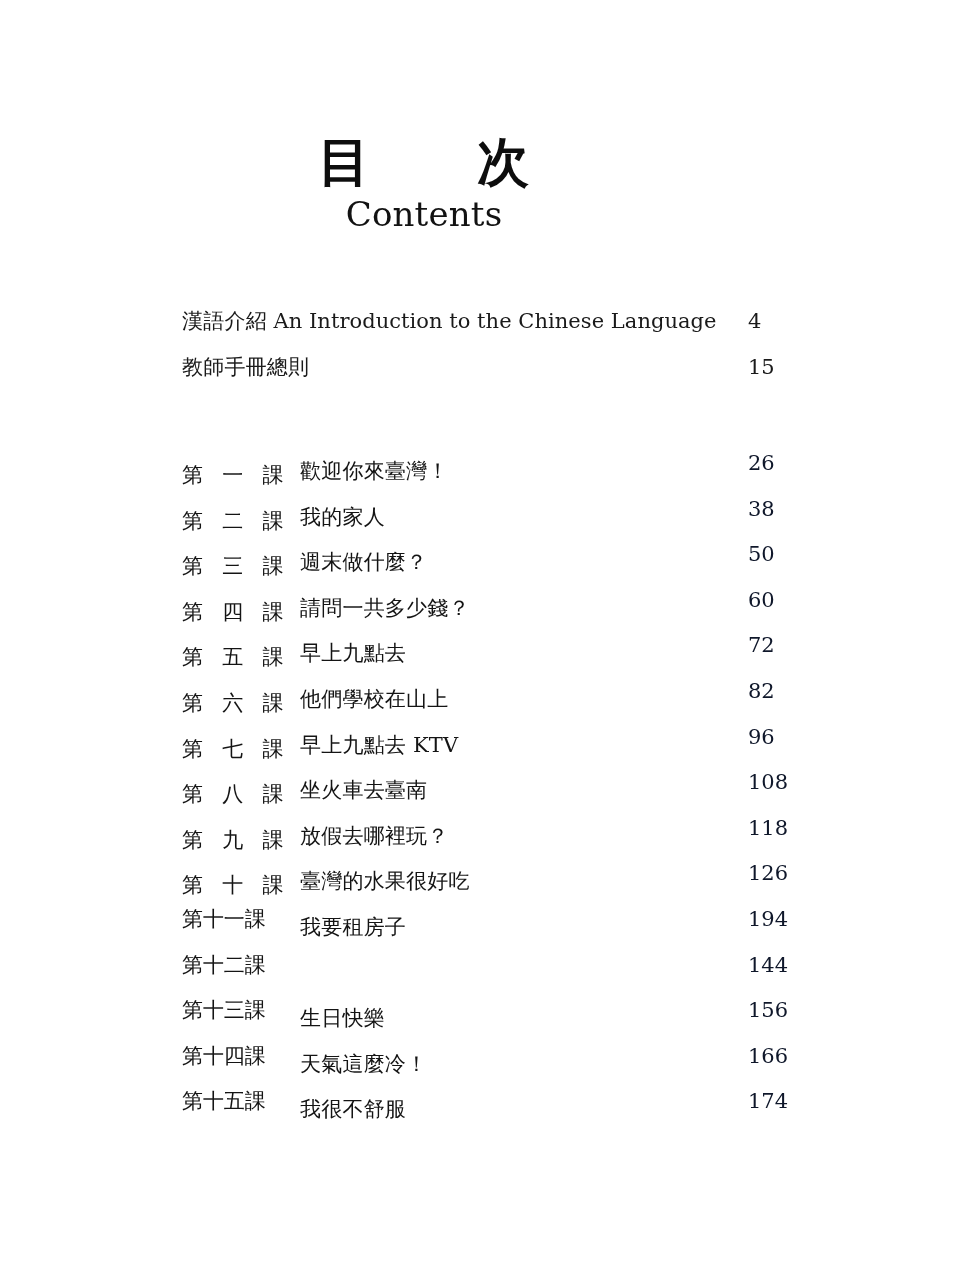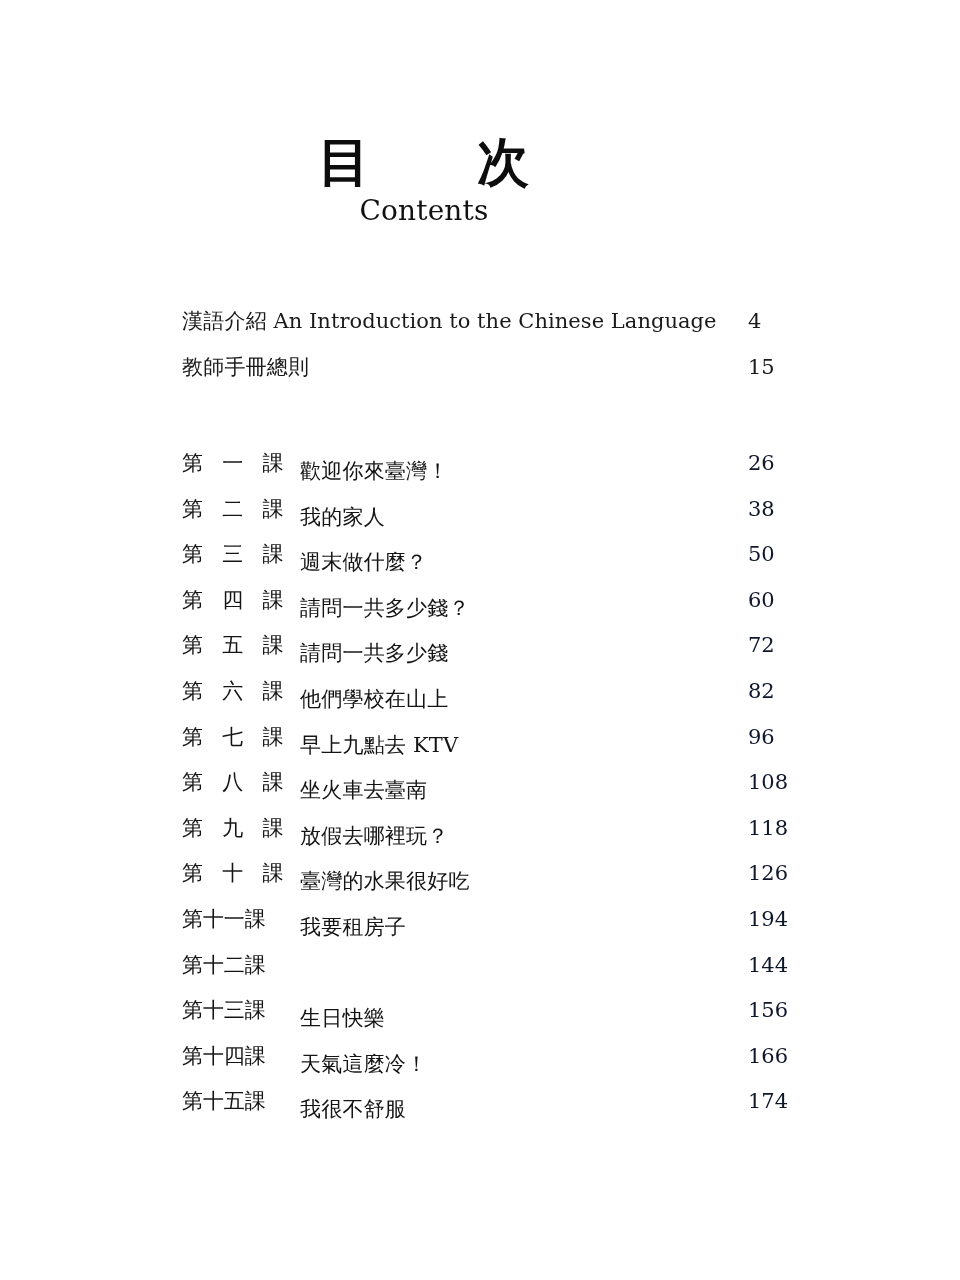--- a/index.html
+++ b/index.html
@@ -39,21 +39,21 @@
     line-height: 1.08;
     letter-spacing: 0.02em;
     color: #0d0d0d;
     display: block;
     white-space: pre;
   }
   .title-en {
     display: block;
     margin-top: 6px;
     font-family: "DejaVu Serif", "Liberation Serif", serif;
-    font-size: 28px;
+    font-size: 34px;
     font-weight: 400;
     line-height: 1.1;
     color: #121212;
     letter-spacing: 0.005em;
   }
 
   
   .front-matter {
     position: absolute;
     left: 182px;
@@ -111,20 +111,21 @@
     width: 104px;
     font-family: "DejaVu Serif", "Liberation Serif", serif;
     font-size: 21px;
     line-height: 30px;
     color: #141414;
     white-space: pre;
   }
   .lesson-no.wide {
     letter-spacing: 0.30em;
     text-indent: 0;
+    margin-top: 12px;
   }
   .lesson-no.narrow {
     letter-spacing: -0.005em;
   }
   .lesson-title {
     position: absolute;
     left: 118px;
     top: 8px;
     font-family: "DejaVu Serif", "Liberation Serif", serif;
     font-size: 21px;
@@ -180,21 +181,21 @@
         <div class="lesson-title">週末做什麼？</div>
         <div class="lesson-page">50</div>
       </div>
       <div class="lesson-row">
         <div class="lesson-no wide">第 四 課</div>
         <div class="lesson-title">請問一共多少錢？</div>
         <div class="lesson-page">60</div>
       </div>
       <div class="lesson-row">
         <div class="lesson-no wide">第 五 課</div>
-        <div class="lesson-title">請問一共多少錢</div>
+        <div class="lesson-title">早上九點去</div>
         <div class="lesson-page">72</div>
       </div>
       <div class="lesson-row">
         <div class="lesson-no wide">第 六 課</div>
         <div class="lesson-title">他們學校在山上</div>
         <div class="lesson-page">82</div>
       </div>
       <div class="lesson-row">
         <div class="lesson-no wide">第 七 課</div>
         <div class="lesson-title">早上九點去 KTV</div>

